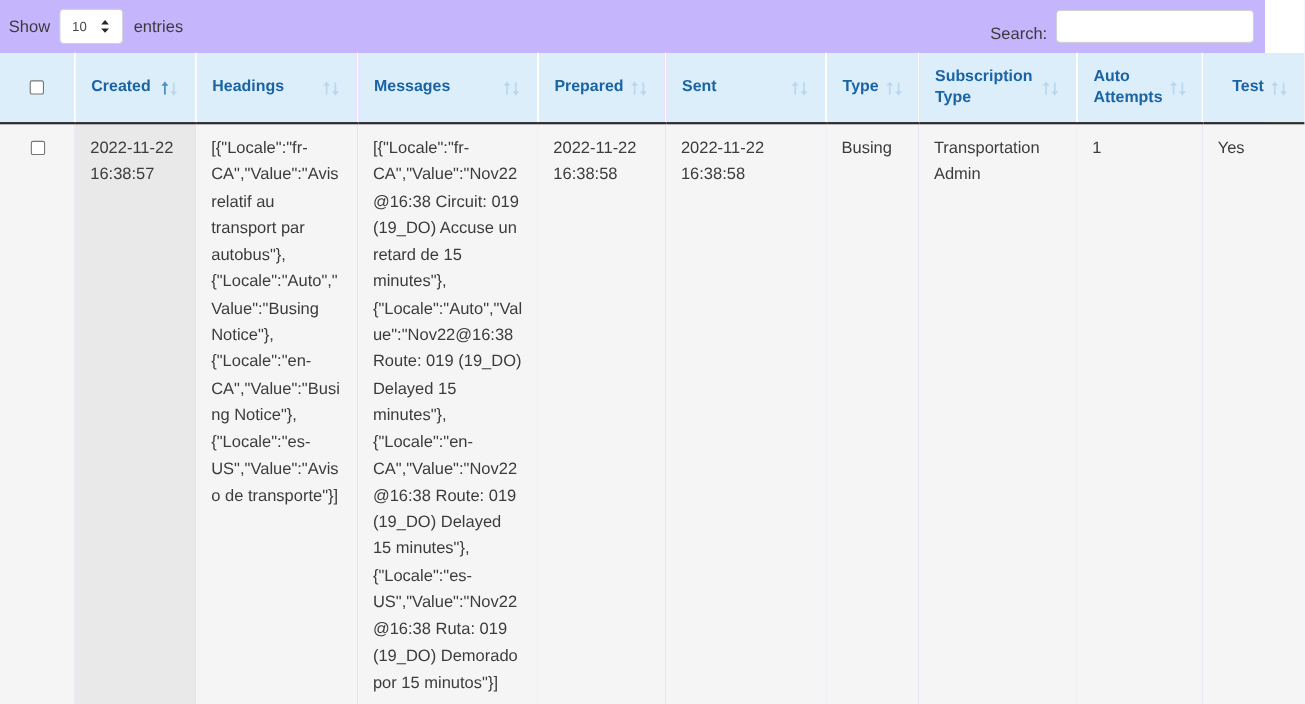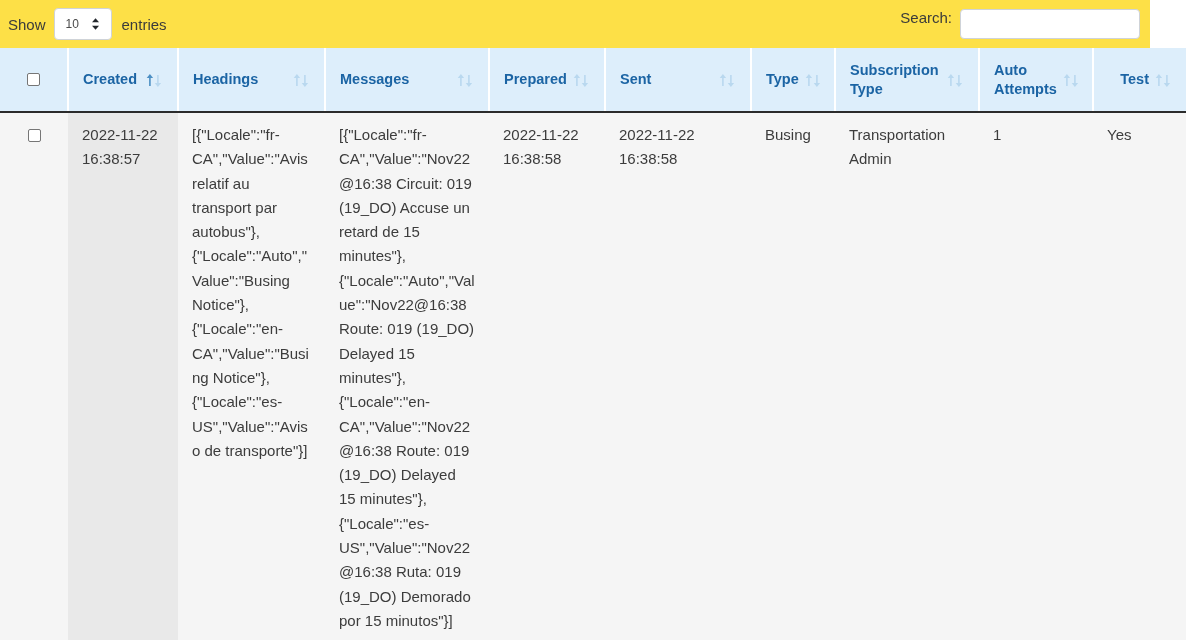--- a/index.html
+++ b/index.html
@@ -5,21 +5,21 @@
   * { box-sizing: border-box; }
   html, body {
     margin: 0; padding: 0;
     width: 1186px; height: 640px;
     background: #ffffff;
     font-family: "Liberation Sans", sans-serif;
     color: #333333;
     overflow: hidden;
   }
 
-  #app { width: 1150px; height: 640px; position: relative; background:#fde047; }
+  #app { width: 1150px; height: 640px; position: relative; background:#c4b5fd; }
 
   
   .controls {
     height: 48px;
     display: flex;
     align-items: center;
     padding: 0 10px 0 8px;
     position: relative;
   }
   .length-box {
@@ -56,21 +56,21 @@
     line-height: 0;
   }
   .select-arrows svg { display:block; }
 
   .search-box {
     position: absolute;
     right: 10px;
     top: 50%;
     transform: translateY(-50%);
     display: flex;
-    align-items: flex-start;
+    align-items: flex-end;
   }
   .search-box .slabel {
     font-size: 15px;
     color: #3b3b3b;
     margin-right: 8px;
   }
   .search-input {
     width: 180px;
     height: 30px;
     border: 1px solid #cfd3d8;

